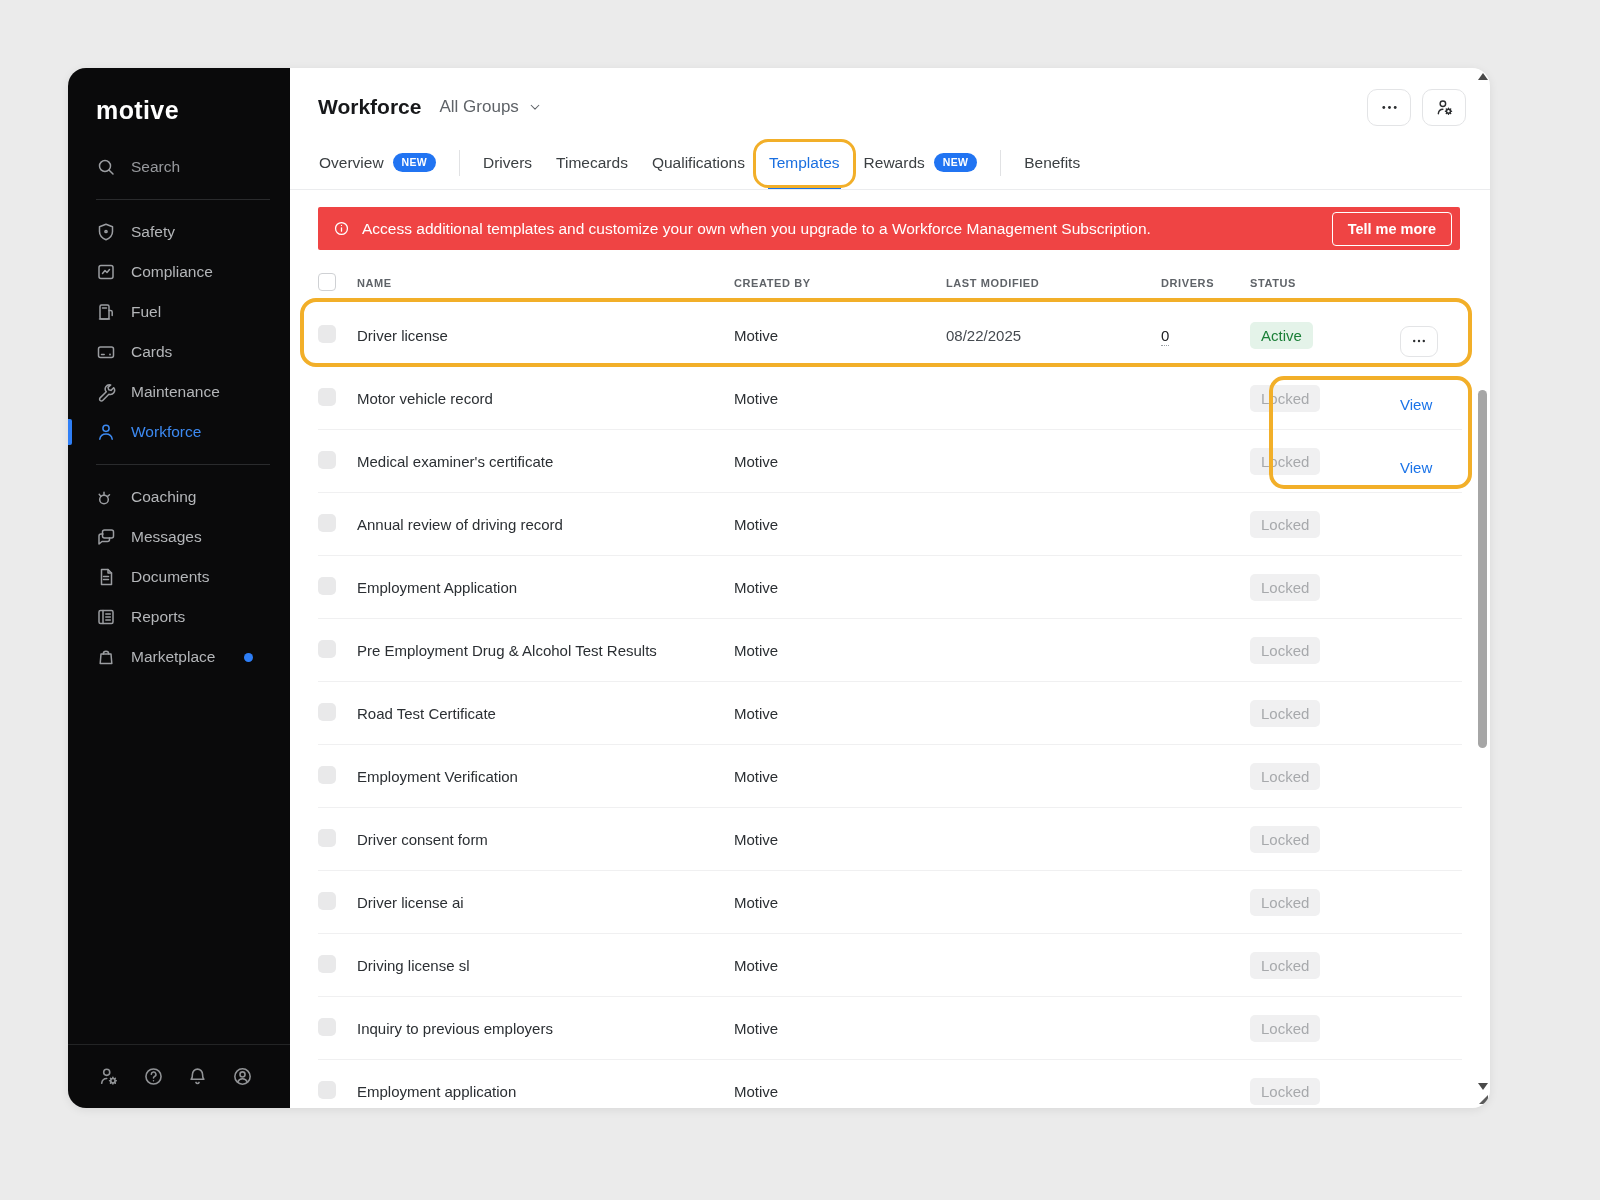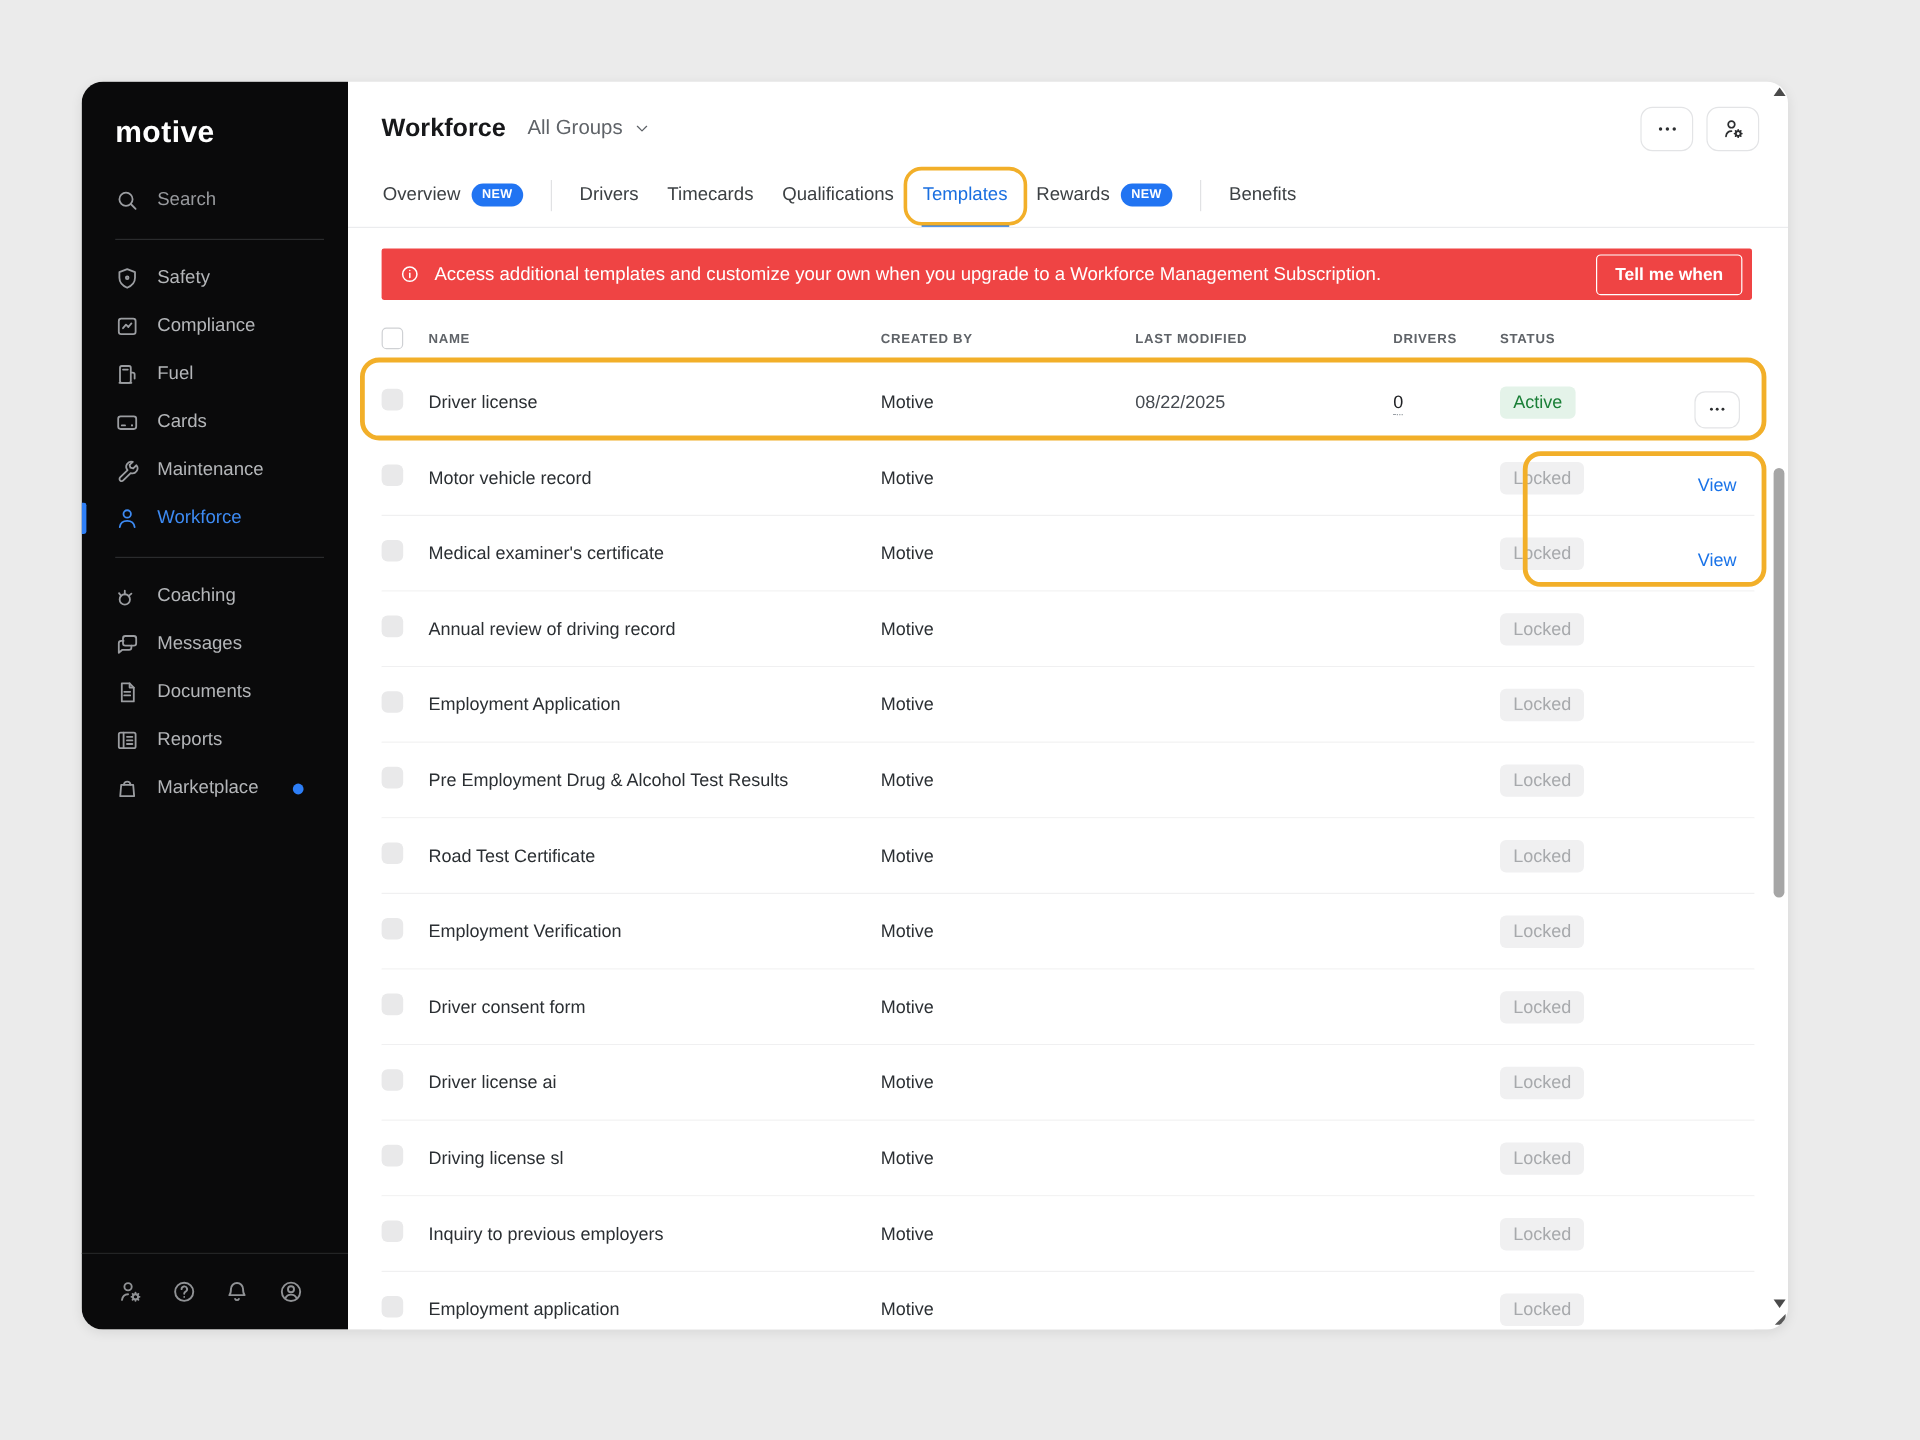--- a/index.html
+++ b/index.html
@@ -115,21 +115,21 @@
   .row.highlighted::before {
     content:''; position:absolute; top:-6px; bottom:-1px; left:-18px; right:-10px;
     border:4px solid #f2af29; border-radius:16px; pointer-events:none; z-index:6;
   }
   .cell-check   { flex:0 0 39px; }
   .cell-name    { flex:1; padding-right:20px; }
   .cell-created { flex:0 0 212px; }
   .cell-modified{ flex:0 0 215px; color:#454a50; }
   .cell-drivers { flex:0 0 89px; }
   .cell-status  { flex:0 0 150px; }
-  .cell-action  { flex:0 0 62px; display:flex; justify-content:center; align-items:center;margin-top:12px; }
+  .cell-action  { flex:0 0 62px; display:flex; justify-content:flex-start; align-items:center;margin-top:12px; }
   .checkbox {
     width:18px; height:18px; border-radius:5px; background:#e9e9ea; display:inline-block; cursor:pointer;
   }
   .checkbox.header-cb { background:#fff; border:1.5px solid #cfd1d4; border-radius:4px; }
   .drivers-count {
     color:#202124; border-bottom:1.5px dotted #9aa0a6; padding-bottom:1px; cursor:pointer;
   }
   .badge { display:inline-block; font-size:15px; border-radius:5px; padding:5px 11px; }
   .badge-active { background:#e4f3e9; color:#1a7f37; }
   .badge-locked { background:#f0f0f1; color:#a7a9ac; }
@@ -387,21 +387,21 @@
 
     <div class="banner">
       <span class="icon" id="info-slot">
           <svg viewBox="0 0 20 20" width="100%" height="100%" fill="none" stroke="currentColor" stroke-width="1.5" stroke-linecap="round" stroke-linejoin="round">
             <circle cx="10" cy="10" r="7"></circle>
             <path d="M10 9.2v4"></path>
             <circle cx="10" cy="6.4" r="0.7" fill="currentColor" stroke="none"></circle>
           </svg>
         </span>
       <span class="banner-text">Access additional templates and customize your own when you upgrade to a Workforce Management Subscription.</span>
-      <button class="banner-btn">Tell me when</button>
+      <button class="banner-btn">Tell me more</button>
     </div>
 
     <div class="table">
       <div class="thead">
         <div class="cell-check"><span class="checkbox header-cb"></span></div>
         <div class="cell-name">NAME</div>
         <div class="cell-created">CREATED BY</div>
         <div class="cell-modified" style="color:#5f6368">LAST MODIFIED</div>
         <div class="cell-drivers">DRIVERS</div>
         <div class="cell-status">STATUS</div>

